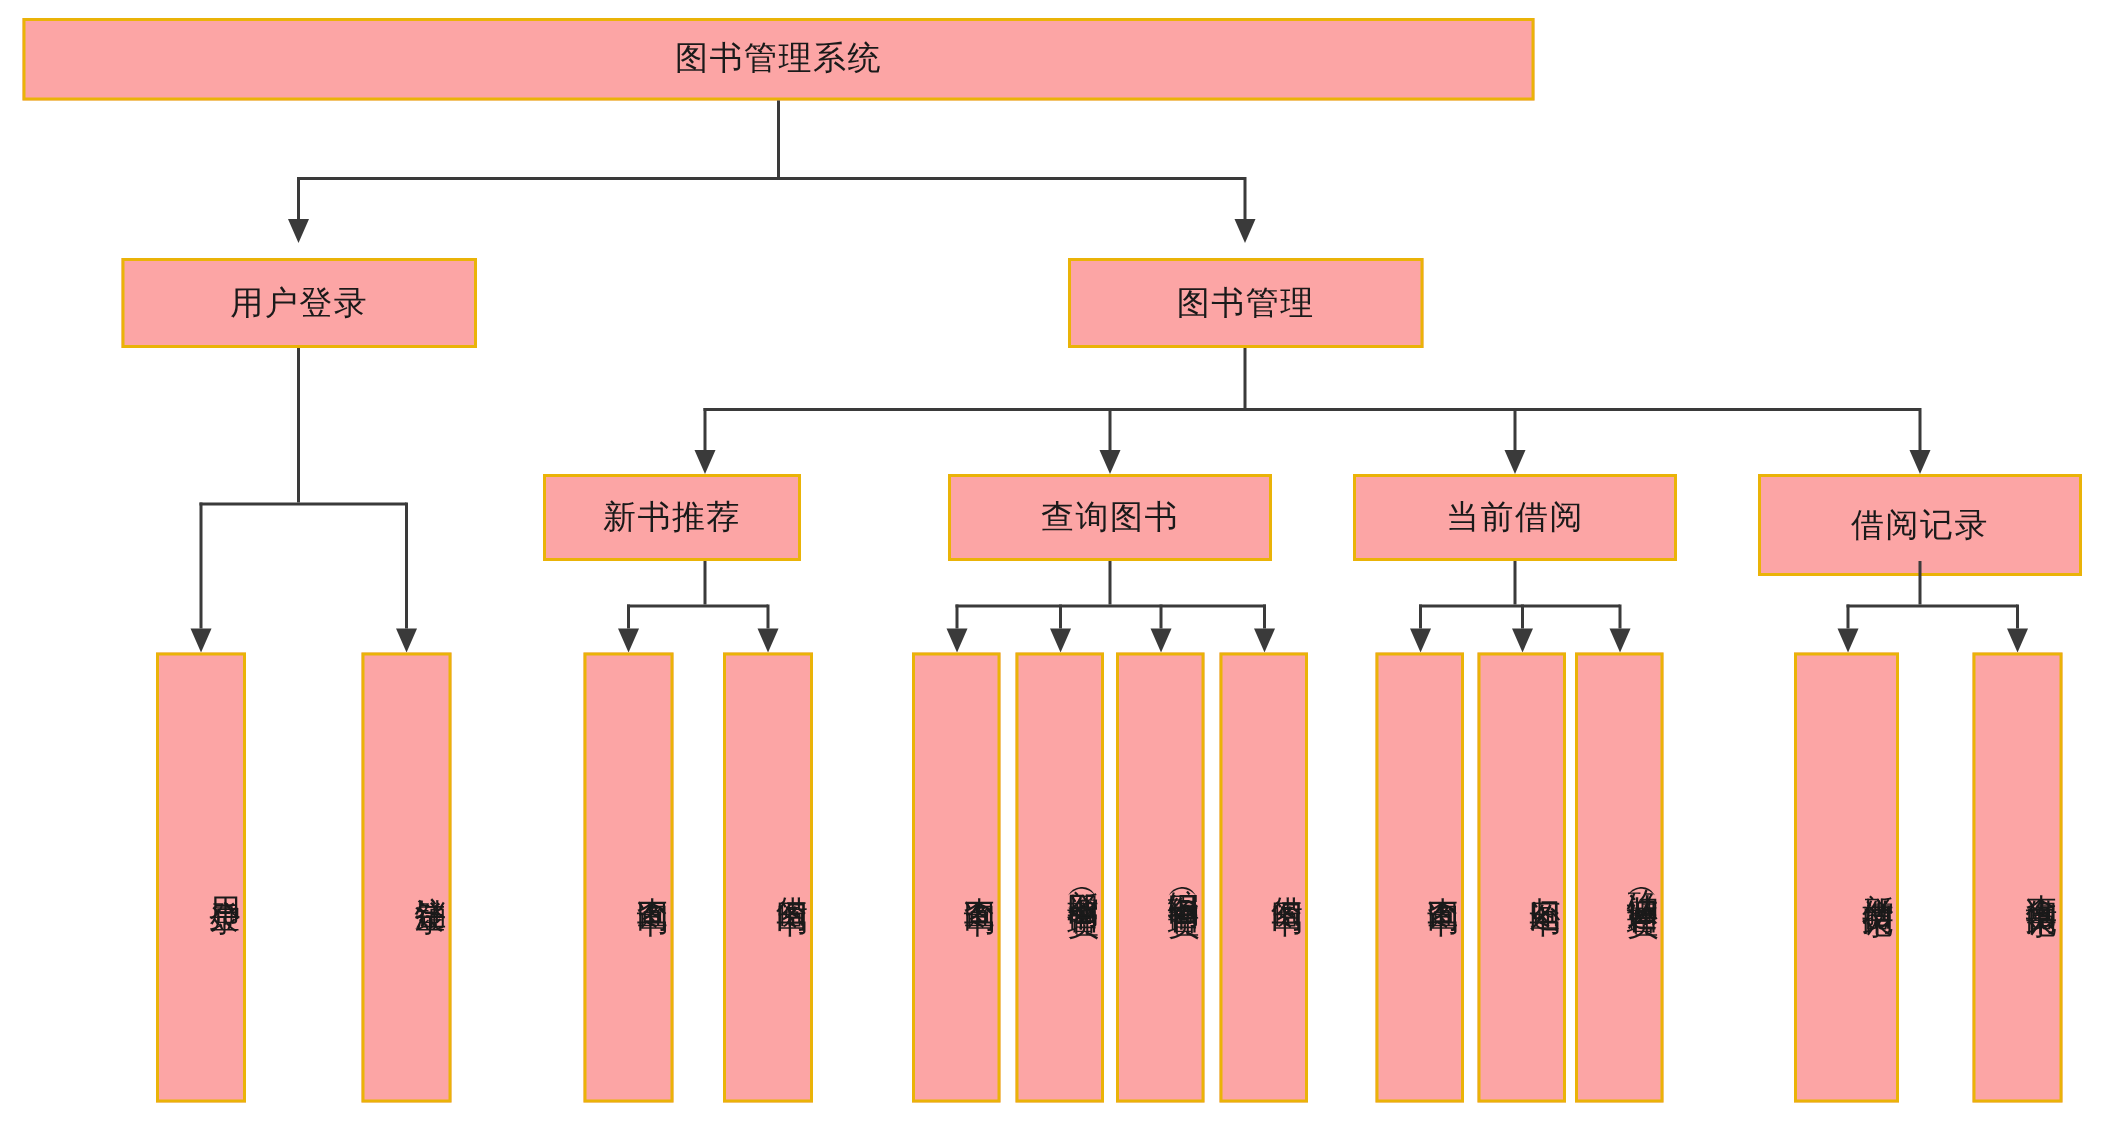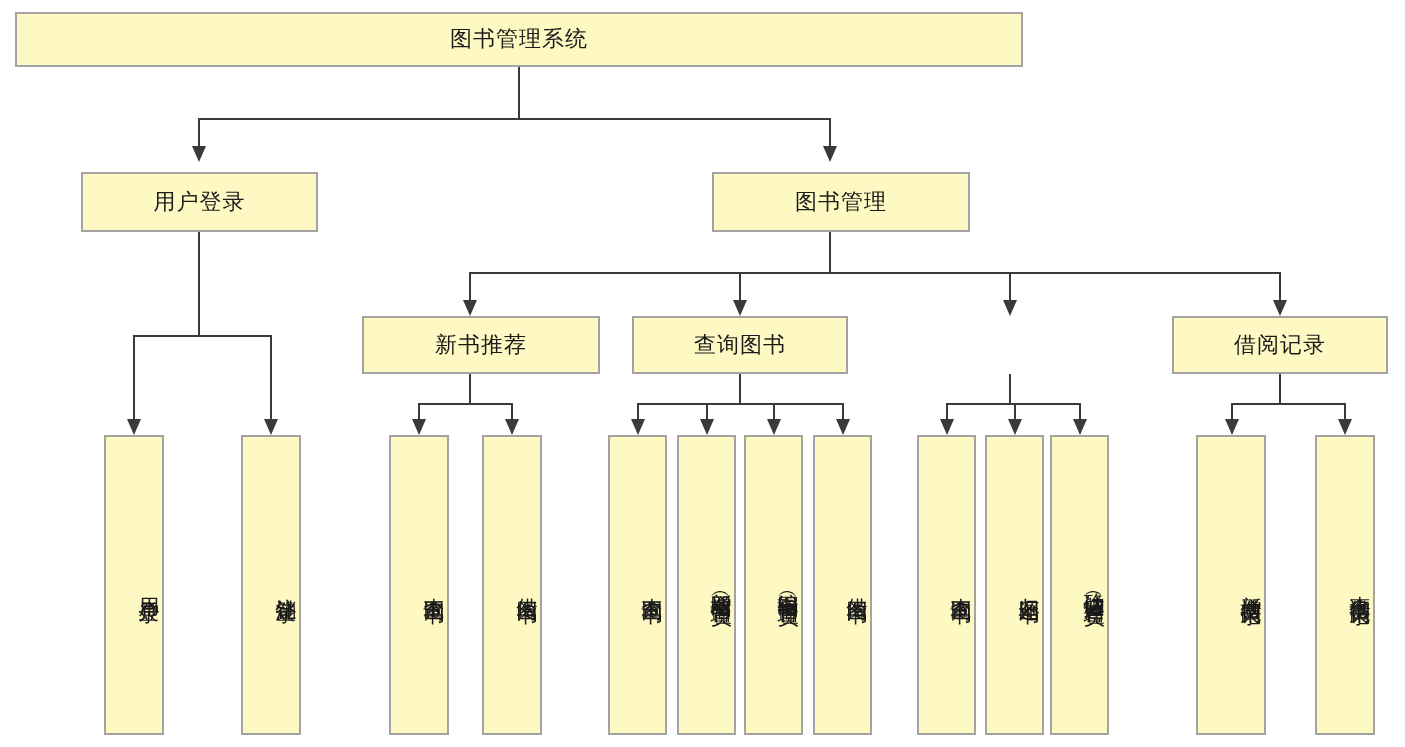--- a/index.html
+++ b/index.html
@@ -13,22 +13,22 @@
   #canvas {
     position: relative;
     width: 1405px;
     height: 747px;
     background: #ffffff;
     overflow: hidden;
   }
   .node {
     position: absolute;
     box-sizing: border-box;
-    border: 2px solid #a3a3a3;
-    background: #fef9c3;
+    border: 2px solid #eab308;
+    background: #fca5a5;
     display: flex;
     align-items: center;
     justify-content: center;
     color: #1a1a1a;
   }
   .node.horiz {
     font-size: 22px;
     letter-spacing: 1px;
     line-height: 1.2;
   }
@@ -87,21 +87,21 @@
   <div class="edge h" style="left:198px; top:118px; width:632px;"></div>
 
   <div class="edge v" style="left:198px; top:118px; height:28px;"></div>
   <div class="arrow" style="left:192px; top:146px;"></div>
   <div class="edge v" style="left:829px; top:118px; height:28px;"></div>
   <div class="arrow" style="left:823px; top:146px;"></div>
 
   <div class="node horiz" style="left:81px; top:172px; width:237px; height:60px;">
     <span>用户登录</span>
   </div>
-  <div class="node horiz" style="left:712px; top:172px; width:258px; height:60px;">
+  <div class="node horiz" style="left:712px; top:172px; width:237px; height:60px;">
     <span>图书管理</span>
   </div>
 
   <div class="edge v" style="left:198px; top:232px; height:103px;"></div>
   <div class="edge h" style="left:133px; top:335px; width:138px;"></div>
   <div class="edge v" style="left:133px; top:335px; height:84px;"></div>
   <div class="arrow" style="left:127px; top:419px;"></div>
   <div class="edge v" style="left:270px; top:335px; height:84px;"></div>
   <div class="arrow" style="left:264px; top:419px;"></div>
 
@@ -109,27 +109,30 @@
   <div class="edge h" style="left:469px; top:272px; width:811px;"></div>
   <div class="edge v" style="left:469px; top:272px; height:28px;"></div>
   <div class="arrow" style="left:463px; top:300px;"></div>
   <div class="edge v" style="left:739px; top:272px; height:28px;"></div>
   <div class="arrow" style="left:733px; top:300px;"></div>
   <div class="edge v" style="left:1009px; top:272px; height:28px;"></div>
   <div class="arrow" style="left:1003px; top:300px;"></div>
   <div class="edge v" style="left:1279px; top:272px; height:28px;"></div>
   <div class="arrow" style="left:1273px; top:300px;"></div>
 
-  <div class="node horiz" style="left:362px; top:316px; width:238px; height:58px;">
+  <div class="node horiz" style="left:362px; top:316px; width:172px; height:58px;">
     <span>新书推荐</span>
   </div>
   <div class="node horiz" style="left:632px; top:316px; width:216px; height:58px;">
     <span>查询图书</span>
   </div>
-  <div class="node horiz" style="left:1172px; top:316px; width:216px; height:58px;">
+  <div class="node horiz" style="left:902px; top:316px; width:216px; height:58px;">
+    <span>当前借阅</span>
+  </div>
+  <div class="node horiz" style="left:1172px; top:316px; width:216px; height:68px;">
     <span>借阅记录</span>
   </div>
 
   <div class="edge v" style="left:469px; top:374px; height:29px;"></div>
   <div class="edge h" style="left:418px; top:403px; width:94px;"></div>
   <div class="edge v" style="left:418px; top:403px; height:16px;"></div>
   <div class="arrow" style="left:412px; top:419px;"></div>
   <div class="edge v" style="left:511px; top:403px; height:16px;"></div>
   <div class="arrow" style="left:505px; top:419px;"></div>
 

